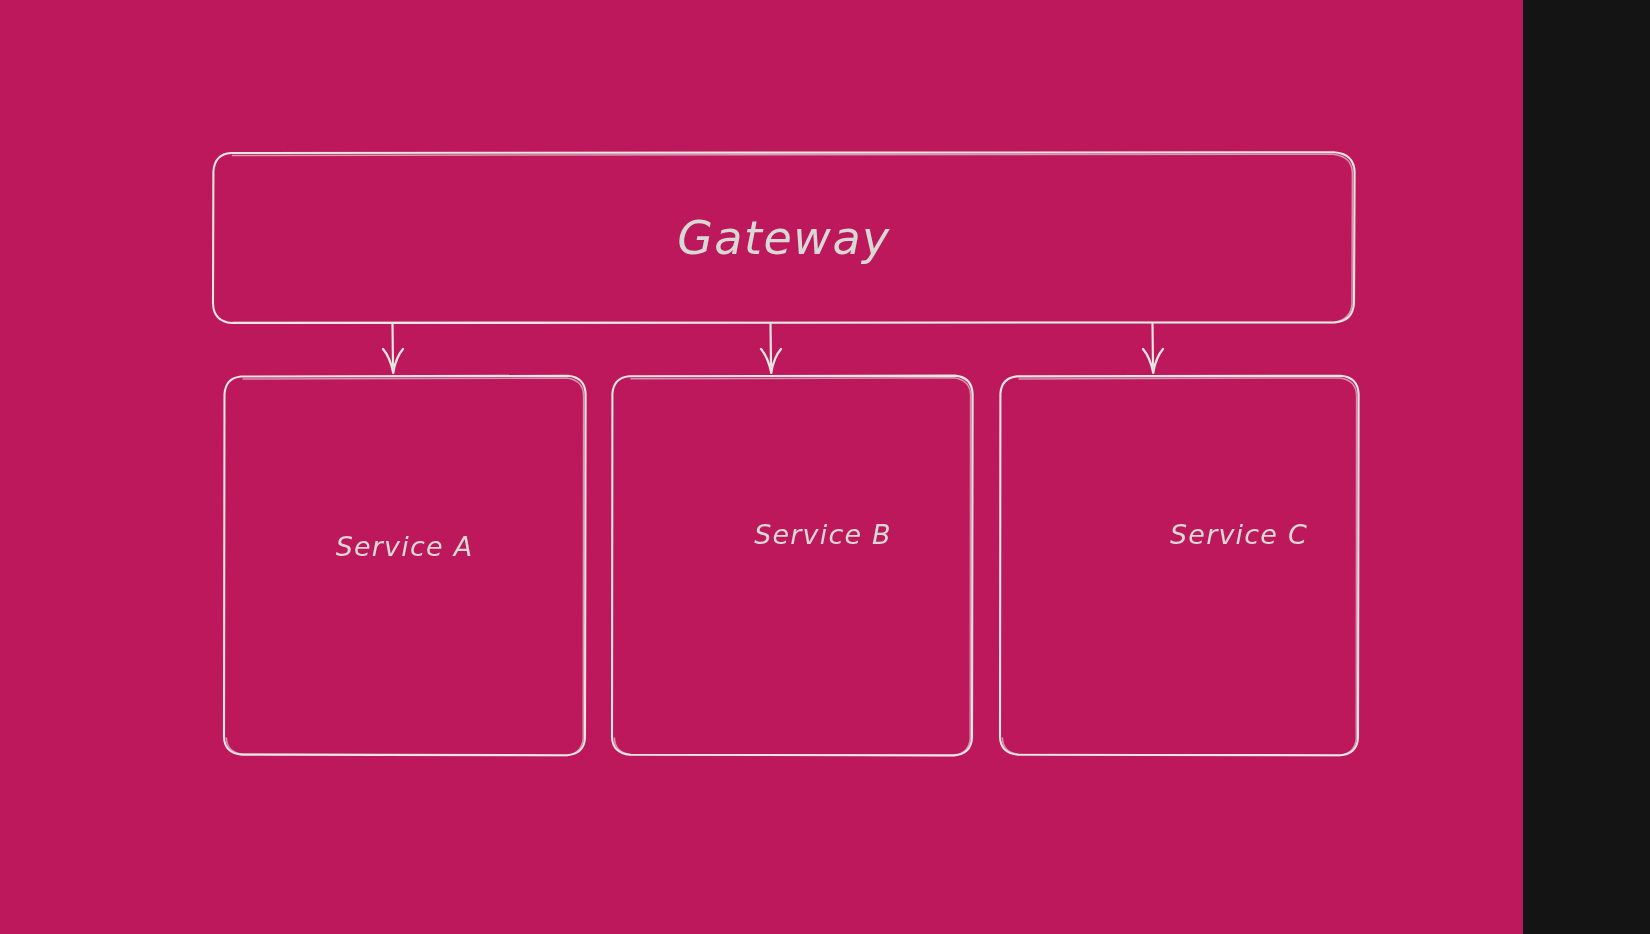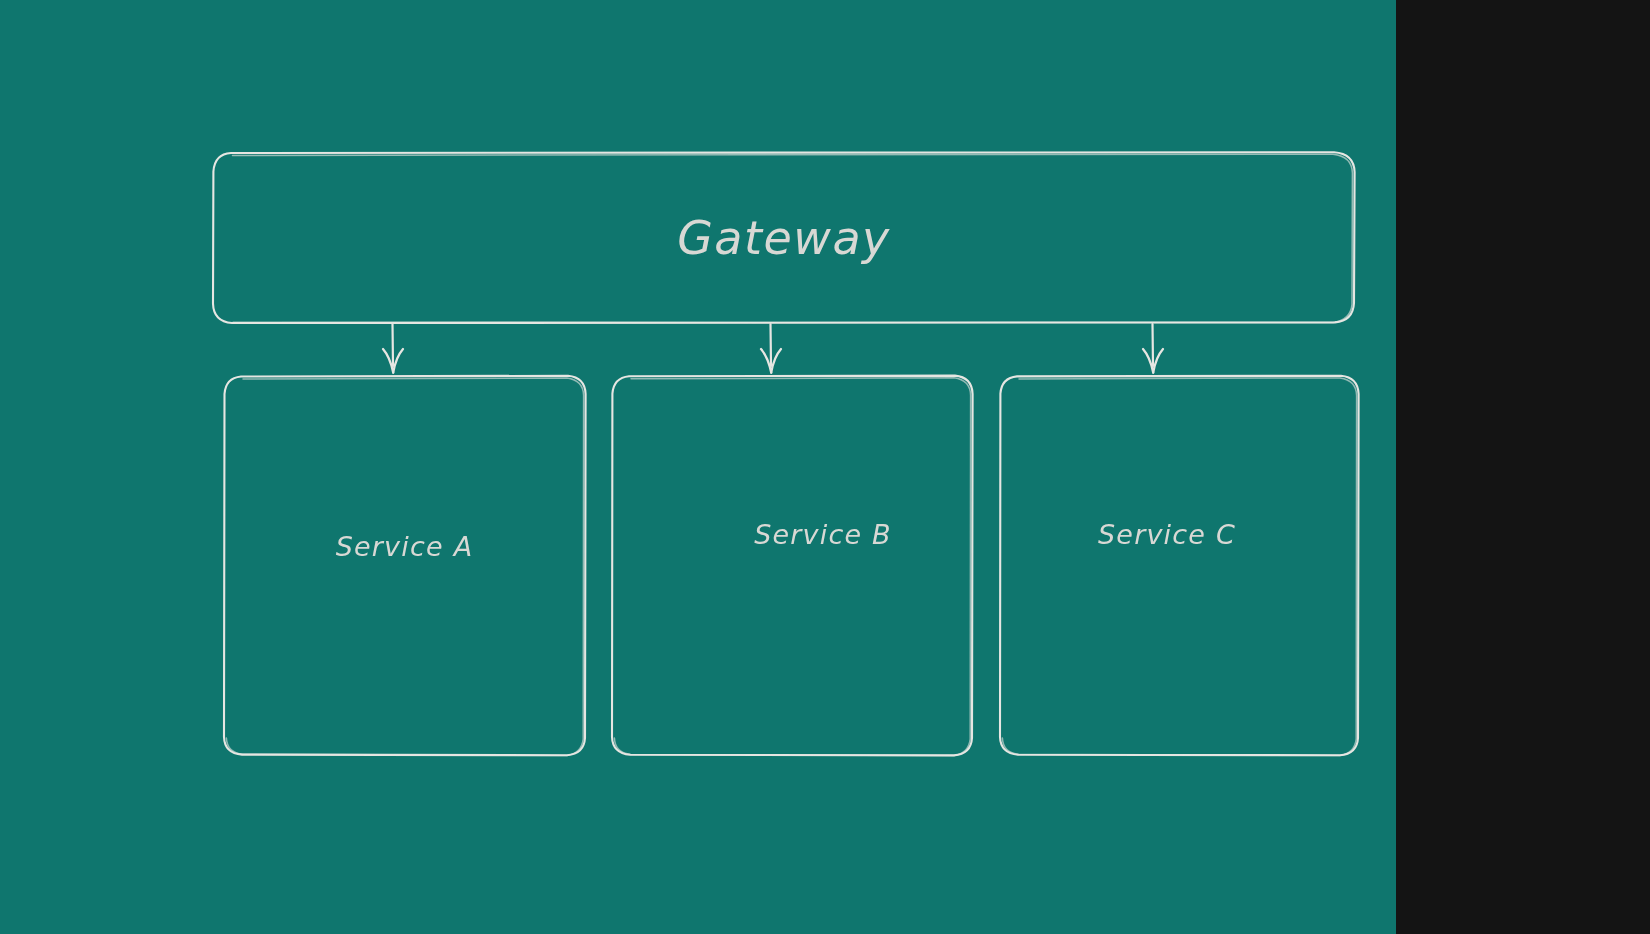--- a/index.html
+++ b/index.html
@@ -9,23 +9,23 @@
     background: #141414;
   }
   body {
     width: 1650px;
     height: 934px;
     overflow: hidden;
     font-family: "DejaVu Sans", sans-serif;
   }
   #canvas {
     position: relative;
-    width: 1396px;
+    width: 1523px;
     height: 934px;
-    background: #0f766e;
+    background: #be185d;
   }
   #sketch {
     position: absolute;
     inset: 0;
     width: 1650px;
     height: 934px;
   }
   .node-label {
     position: absolute;
     display: flex;
@@ -96,15 +96,15 @@
     </g>
 
   </svg>
 
   <div class="node-label gateway-label" style="left:213px; top:152px; width:1142px; height:171px;">Gateway</div>
 
   <div class="node-label service-label" style="left:224px; top:388px; width:361px; height:316px;">Service A</div>
 
   <div class="node-label service-label" style="left:612px; top:376px; width:360px; height:316px;margin-left:31px;">Service B</div>
 
-  <div class="node-label service-label" style="left:964px; top:376px; width:358px; height:316px;padding-left:24px;">Service C</div>
+  <div class="node-label service-label" style="left:1036px; top:376px; width:358px; height:316px;padding-left:24px;">Service C</div>
 
 </div>
 
 </body></html>

